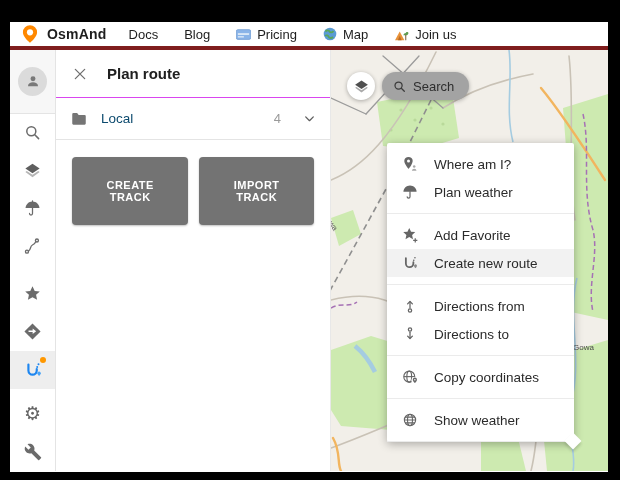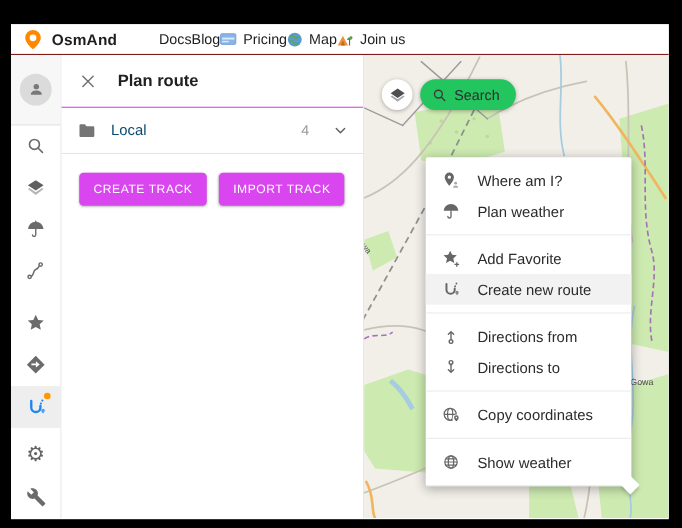--- a/index.html
+++ b/index.html
@@ -4,24 +4,24 @@
 <style>
   html,body{margin:0;padding:0;}
   body{
     width:620px;height:480px;background:#000;position:relative;overflow:hidden;
     font-family:"Liberation Sans","DejaVu Sans",sans-serif;
     -webkit-font-smoothing:antialiased;
   }
   .window{position:absolute;left:10px;top:22px;width:598px;height:450px;background:#fff;overflow:hidden;}
 
   
-  .app-header{height:28px;display:flex;align-items:center;padding-left:10px;background:#fff;border-bottom:1px solid #7f1d1d;box-sizing:border-box;position:relative;z-index:6;}
+  .app-header{height:28px;display:flex;align-items:center;padding-left:10px;background:#fff;border-bottom:4px solid #7f1d1d;box-sizing:border-box;position:relative;z-index:6;}
   .brand{display:flex;align-items:center;gap:7px;cursor:pointer;}
   .brand-name{font-size:14px;font-weight:bold;color:#1d1d1d;letter-spacing:.2px;}
-  .nav{display:flex;align-items:center;margin-left:38px;}
+  .nav{display:flex;align-items:center;margin-left:22px;gap:26px;}
   .nav-item{display:flex;align-items:center;gap:6px;font-size:13px;color:#1d1d1d;cursor:pointer;}
 
   
   .content{display:flex;height:421px;}
 
   
   .sidebar{width:46px;border-right:1px solid #e4e4e4;box-sizing:border-box;display:flex;flex-direction:column;align-items:stretch;background:#fff;}
   .account-cell{height:64px;background:#f7f7f7;border-bottom:1px solid #e4e4e4;display:flex;align-items:center;justify-content:center;}
   .avatar{width:29px;height:29px;border-radius:50%;background:#dbdbdb;display:flex;align-items:center;justify-content:center;}
   .side-item{height:39px;display:flex;align-items:center;justify-content:center;position:relative;cursor:pointer;}
@@ -32,27 +32,27 @@
 
   
   .panel{width:275px;box-sizing:border-box;border-right:1px solid #e8e8e8;display:flex;flex-direction:column;background:#fff;}
   .panel-header{height:47px;display:flex;align-items:center;padding:0 16px;gap:19px;border-bottom:1px solid #d946ef;}
   .panel-title{font-size:15px;font-weight:bold;color:#202020;}
   .close-btn{display:flex;align-items:center;cursor:pointer;}
   .folder-row{height:41px;display:flex;align-items:center;padding:0 14px;gap:13px;border-bottom:1px solid #e4e4e4;cursor:pointer;}
   .folder-name{font-size:13.5px;color:#0c4a6e;}
   .folder-count{margin-left:auto;font-size:13px;color:#9a9a9a;}
   .panel-buttons{display:flex;gap:11px;padding:17px 16px;}
-  .btn-primary{background:#d946ef;color:#fff;border:none;border-radius:4px;font-size:11px;font-weight:normal;letter-spacing:.5px;padding:9px 13px;cursor:pointer;font-family:inherit;box-shadow:0 1px 2px rgba(0,0,0,.25);}
+  .btn-primary{background:#737373;color:#fff;border:none;border-radius:4px;font-size:11px;font-weight:bold;letter-spacing:.5px;padding:22px 13px;cursor:pointer;font-family:inherit;box-shadow:0 1px 2px rgba(0,0,0,.25);}
 
   
   .map{flex:1;position:relative;background:#f2efe9;overflow:hidden;}
   .map-bg{position:absolute;left:0;top:0;}
   .layers-btn{position:absolute;left:16px;top:22px;width:28px;height:28px;border-radius:50%;background:#fff;box-shadow:0 1px 4px rgba(0,0,0,.3);display:flex;align-items:center;justify-content:center;cursor:pointer;}
-  .search-btn{position:absolute;left:51px;top:22px;height:28px;border-radius:14px;background:#22c55e;box-shadow:0 1px 4px rgba(0,0,0,.3);display:flex;align-items:center;gap:6px;padding:0 15px 0 10px;font-size:13px;color:#2e2e2e;cursor:pointer;}
+  .search-btn{position:absolute;left:51px;top:22px;height:28px;border-radius:14px;background:#a3a3a3;box-shadow:0 1px 4px rgba(0,0,0,.3);display:flex;align-items:center;gap:6px;padding:0 15px 0 10px;font-size:13px;color:#2e2e2e;cursor:pointer;}
 
   
   .context-menu{position:absolute;left:56px;top:93px;width:187px;background:#fff;border-radius:2px;box-shadow:0 2px 10px rgba(0,0,0,.3);z-index:10;}
   .menu-group{padding:7px 0;border-bottom:1px solid #ebebeb;}
   .menu-group:last-child{border-bottom:none;}
   .menu-item{height:28px;display:flex;align-items:center;padding:0 13px;gap:15px;font-size:13.5px;color:#2b2b2b;cursor:pointer;}
   .menu-item.highlight{background:#f2f2f2;}
   .menu-icon{width:19px;display:flex;align-items:center;justify-content:center;flex:none;}
   .menu-tail{position:absolute;right:-5px;bottom:-5px;width:12px;height:12px;background:#fff;transform:rotate(45deg);box-shadow:2px 2px 3px rgba(0,0,0,.15);}
 </style>

